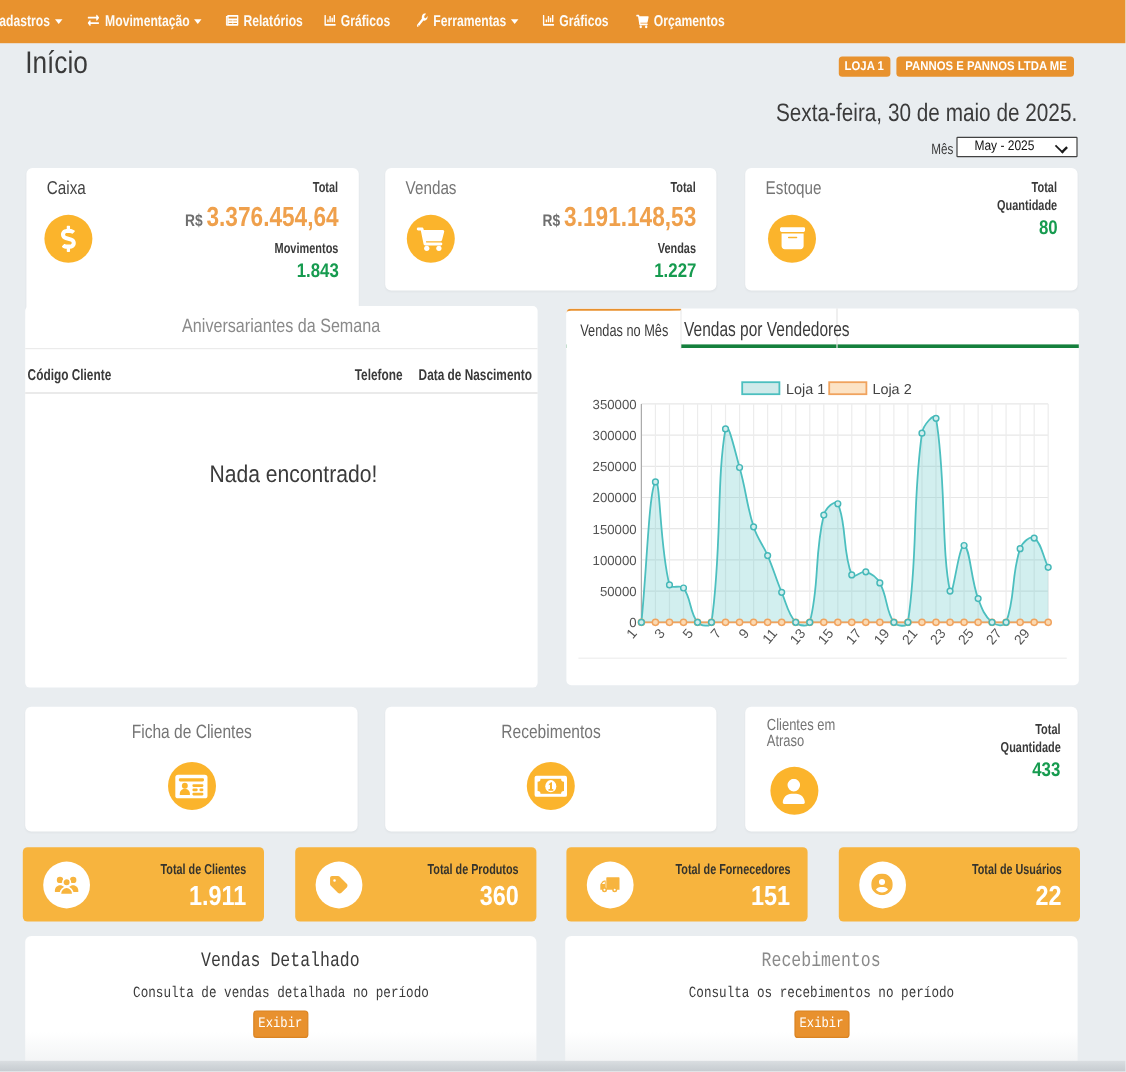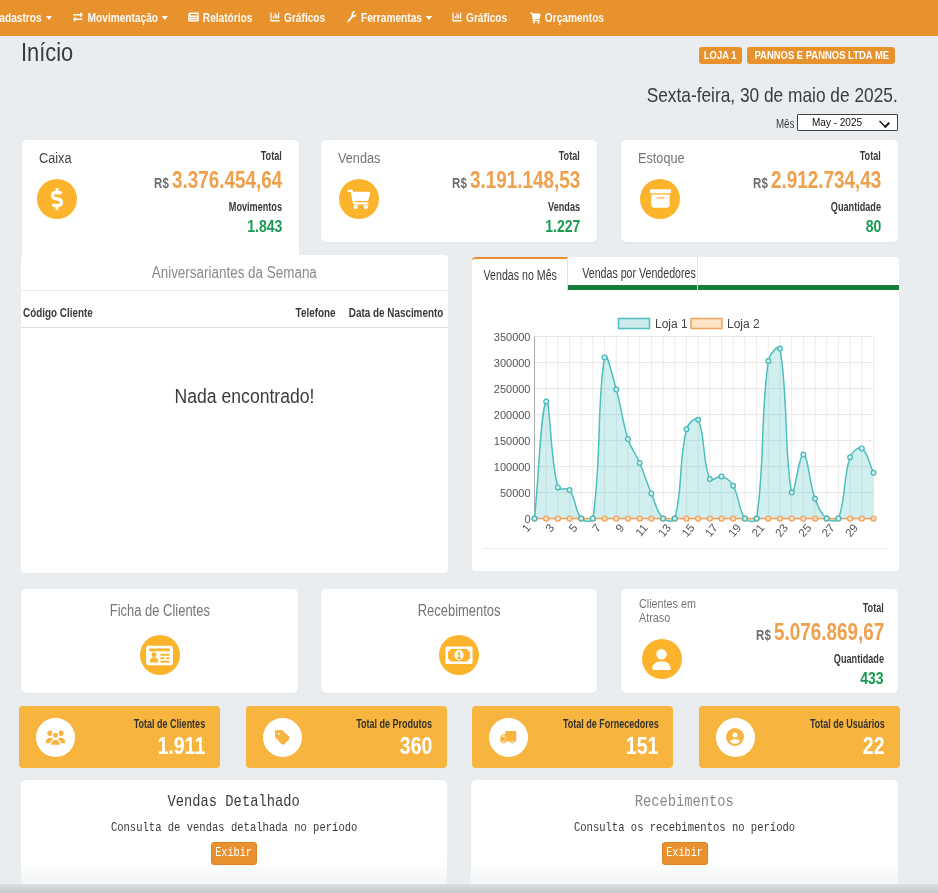--- a/index.html
+++ b/index.html
@@ -108,40 +108,39 @@
 </div>
 <div class="card" style="left:621px; top:140px; width:277px; height:102px;">
   <div class="ctitle">Estoque</div>
   <div class="ic-circle" style="left:19px; top:38.5px;">
       <svg width="21" height="21" viewBox="0 0 512 512" fill="#fff">
         <path d="M32 32H480c17.7 0 32 14.3 32 32V96c0 17.7-14.3 32-32 32H32C14.3 128 0 113.7 0 96V64C0 46.3 14.3 32 32 32zm0 128H480V416c0 35.3-28.7 64-64 64H96c-35.3 0-64-28.7-64-64V160zm128 80c0 8.8 7.2 16 16 16H336c8.8 0 16-7.2 16-16s-7.2-16-16-16H176c-8.8 0-16 7.2-16 16z"></path>
       </svg>
     </div>
   <div class="rcol">
     <div class="rlab"><span>Total</span></div>
-    <div class="rval"><span class="in"><span class="rs">R$</span>2.912.734,43</span></div>
     <div class="rlab"><span>Quantidade</span></div>
     <div class="rgreen"><span>80</span></div>
   </div>
 </div>
 
 <div class="panel" style="left:21px; top:255px; width:427px; height:318px;">
   <div style="text-align:center; padding-top:9px; font-size:16px; color:#8A8A8A; border-bottom:1px solid #EBEBEB; padding-bottom:8px;"><span class="cx" style="transform:scaleX(0.84)">Aniversariantes da Semana</span></div>
   <div style="position:relative; height:37px; border-bottom:1px solid #DDDDDD;">
     <span style="position:absolute; left:2px; top:14px; font-size:13px; font-weight:700; color:#3A3A3A; white-space:nowrap; transform:scaleX(0.76); transform-origin:0 0;">Código Cliente</span>
     <span style="position:absolute; right:112.4px; top:14px; font-size:13px; font-weight:700; color:#3A3A3A; white-space:nowrap; transform:scaleX(0.76); transform-origin:100% 0;">Telefone</span>
     <span style="position:absolute; right:5px; top:14px; font-size:13px; font-weight:700; color:#3A3A3A; white-space:nowrap; transform:scaleX(0.76); transform-origin:100% 0;">Data de Nascimento</span>
   </div>
   <div style="text-align:center; margin-top:57px; font-size:20px; color:#3B3B3B;padding-left:20px;"><span class="cx" style="transform:scaleX(0.88)">Nada encontrado!</span></div>
 </div>
 
 <div class="panel" style="left:471.5px; top:257px; width:427px; height:314px;">
-  <div style="position:relative; height:33px; border-bottom:5px solid #15803d;">
+  <div style="position:relative; height:33px; border-bottom:3px solid #15803d;">
     <div style="position:absolute; left:0; top:0; width:96.5px; height:34px; border-top:2px solid #E8912E; border-right:1px solid #DDD; background:#fff; border-top-left-radius:4px; text-align:center; line-height:32px; z-index:2; font-size:14px; color:#3B3B3B; white-space:nowrap;"><span class="cx" style="transform:scaleX(0.76)">Vendas no Mês</span></div>
-    <div style="position:absolute; left:96.5px; top:0; width:130px; height:33px; border-right:1px solid #E5E5E5; font-size:14px; color:#3B3B3B; white-space:nowrap;">
+    <div style="position:absolute; left:96.5px; top:0; width:130px; height:33px; border-right:1px solid #E5E5E5; font-size:17px; color:#3B3B3B; white-space:nowrap;">
         <span style="position:absolute; left:calc(50% + 6px); top:8px; transform:translateX(-50%) scaleX(0.76); white-space:nowrap;">Vendas por Vendedores</span>
       </div>
   </div>
   <div id="chart-holder" style="position:relative;"><svg width="427" height="281" viewBox="0 0 427 281" font-family="Liberation Sans, sans-serif">
 <rect x="146.5" y="28.5" width="31" height="10" fill="#cfeaea" stroke="#4CBFBF" stroke-width="1.5"></rect>
 <text x="183" y="38" font-size="12" fill="#444">Loja 1</text>
 <rect x="219" y="28.5" width="31" height="10" fill="#fce3c5" stroke="#F0A35E" stroke-width="1.5"></rect>
 <text x="255" y="38" font-size="12" fill="#444">Loja 2</text>
 <line x1="62.5" y1="228.6" x2="401.5" y2="228.6" stroke="#E7E7E7" stroke-width="1"></line>
 <text x="58.5" y="232.6" font-size="11" fill="#545454" text-anchor="end">0</text>
@@ -306,21 +305,20 @@
 <div class="card c3" style="left:620.5px; top:589px; width:277.5px; height:104px;">
   <div style="position:absolute; left:18px; top:8px; font-size:13.5px; color:#757575; line-height:14px; transform:scaleX(0.8); transform-origin:0 0;">Clientes em<br>Atraso</div>
   <style>.c3 .rcol{right:14px; top:11.5px;}</style>
   <div class="ic-circle" style="left:21px; top:50px;">
       <svg width="21" height="21" viewBox="0 0 448 512" fill="#fff">
         <path d="M224 256A128 128 0 1 0 224 0a128 128 0 1 0 0 256zm-45.7 48C80.2 304 0 384.2 0 483.3 0 499.2 12.8 512 28.7 512H419.3c15.9 0 28.7-12.8 28.7-28.7C448 384.2 367.8 304 269.7 304H178.3z"></path>
       </svg>
     </div>
   <div class="rcol">
     <div class="rlab"><span>Total</span></div>
-    <div class="rval"><span class="in"><span class="rs">R$</span>5.076.869,67</span></div>
     <div class="rlab"><span>Quantidade</span></div>
     <div class="rgreen"><span>433</span></div>
   </div>
 </div>
 
 <div class="amber" style="left:19px;">
   <div class="wcirc">
       <svg width="21" height="17" viewBox="0 0 42 34">
     <g fill="#F7B43E">
       <circle cx="10" cy="8.5" r="5.3"></circle>

